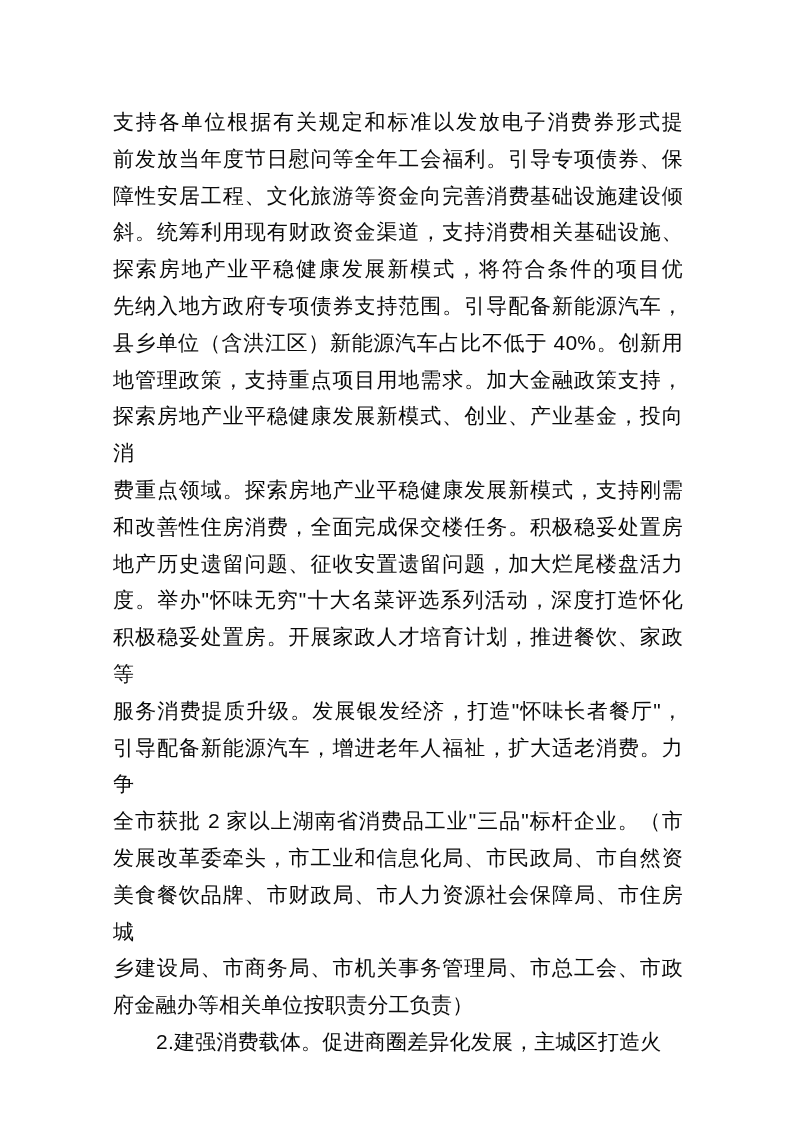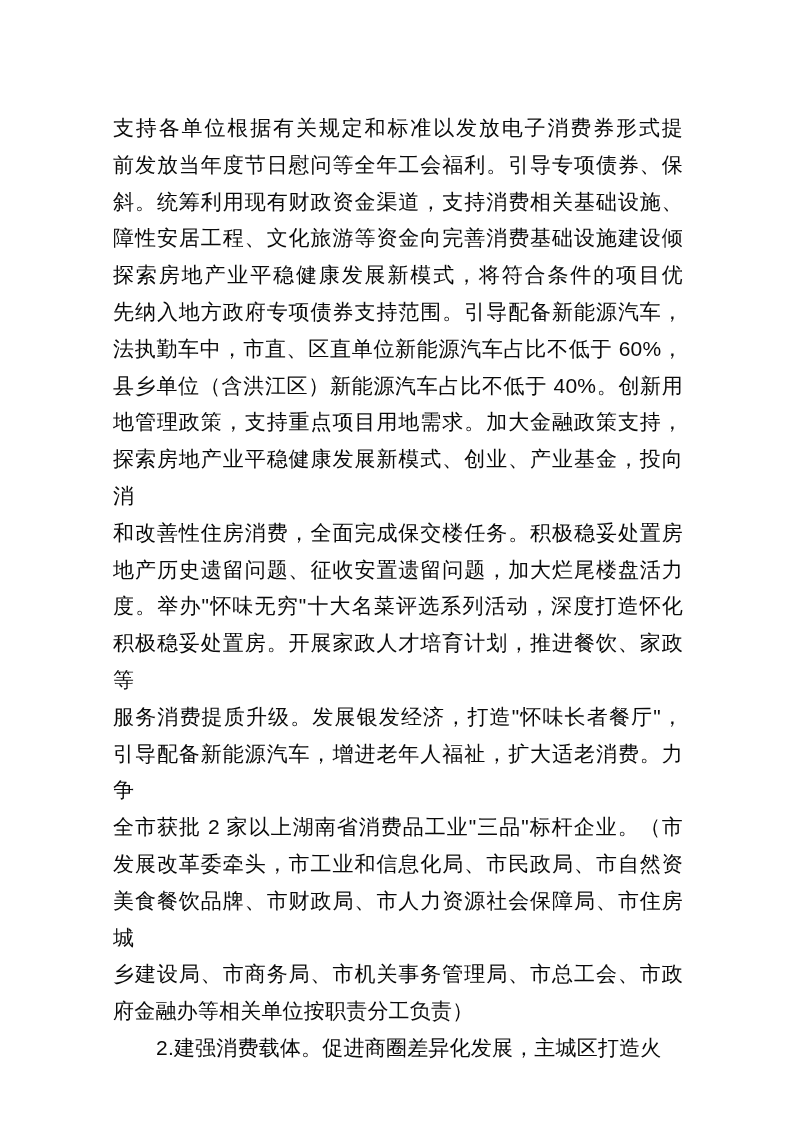--- a/index.html
+++ b/index.html
@@ -11,21 +11,21 @@
     position: relative;
     width: 793px;
     height: 1122px;
     background: #ffffff;
     overflow: hidden;
     font-family: "Liberation Sans", sans-serif;
   }
   .text-block {
     position: absolute;
     left: 113px;
-    top: 110px;
+    top: 104px;
     width: 570px;
     color: #0a0a0a;
     font-size: 21px;
     line-height: 36.8px;
     letter-spacing: 0.2px;
   }
   .line {
     text-align: justify;
     text-align-last: justify;
     text-justify: inter-character;
@@ -41,28 +41,28 @@
     font-weight: normal;
   }
 </style>
 </head>
 <body>
 
 <div class="page">
   <div class="text-block" id="text-block">
       <div class="line"><span>支持各单位根据有关规定和标准以发放电子消费券形式提</span></div>
       <div class="line"><span>前发放当年度节日慰问等全年工会福利。引导专项债券、保</span></div>
+      <div class="line"><span>障性安居工程、文化旅游等资金向完善消费基础设施建设倾</span></div>
       <div class="line"><span>斜。统筹利用现有财政资金渠道，支持消费相关基础设施、</span></div>
-      <div class="line"><span>障性安居工程、文化旅游等资金向完善消费基础设施建设倾</span></div>
       <div class="line"><span>探索房地产业平稳健康发展新模式，将符合条件的项目优</span></div>
       <div class="line"><span>先纳入地方政府专项债券支持范围。引导配备新能源汽车，</span></div>
-      <div class="line"><span>法执勤车中，市直、区直单位新能源汽车占比不低于 60%，</span></div>
       <div class="line"><span>县乡单位（含洪江区）新能源汽车占比不低于 40%。创新用</span></div>
       <div class="line"><span>地管理政策，支持重点项目用地需求。加大金融政策支持，</span></div>
       <div class="line"><span>探索房地产业平稳健康发展新模式、创业、产业基金，投向消</span></div>
+      <div class="line"><span>费重点领域。探索房地产业平稳健康发展新模式，支持刚需</span></div>
       <div class="line"><span>和改善性住房消费，全面完成保交楼任务。积极稳妥处置房</span></div>
       <div class="line"><span>地产历史遗留问题、征收安置遗留问题，加大烂尾楼盘活力</span></div>
       <div class="line"><span>度。举办"怀味无穷"十大名菜评选系列活动，深度打造怀化</span></div>
       <div class="line"><span>积极稳妥处置房。开展家政人才培育计划，推进餐饮、家政等</span></div>
       <div class="line"><span>服务消费提质升级。发展银发经济，打造"怀味长者餐厅"，</span></div>
       <div class="line"><span>引导配备新能源汽车，增进老年人福祉，扩大适老消费。力争</span></div>
       <div class="line"><span>全市获批 2 家以上湖南省消费品工业"三品"标杆企业。（市</span></div>
       <div class="line"><span>发展改革委牵头，市工业和信息化局、市民政局、市自然资</span></div>
       <div class="line"><span>美食餐饮品牌、市财政局、市人力资源社会保障局、市住房城</span></div>
       <div class="line"><span>乡建设局、市商务局、市机关事务管理局、市总工会、市政</span></div>

